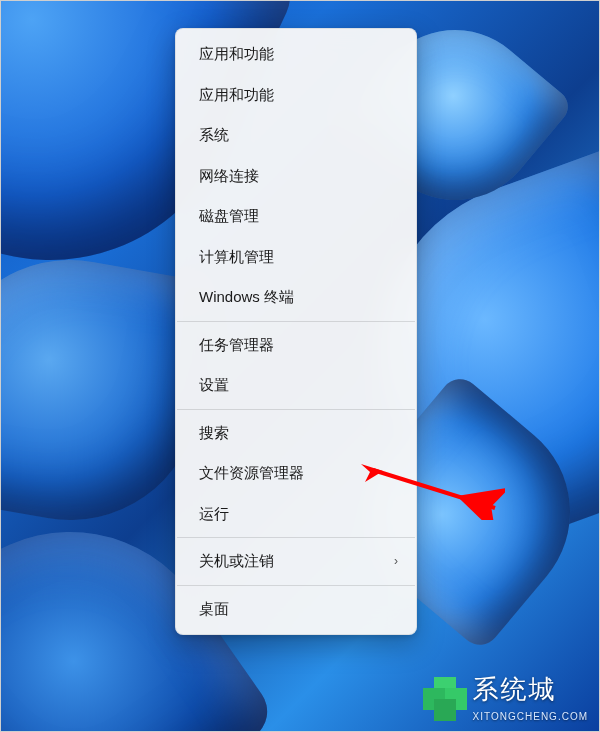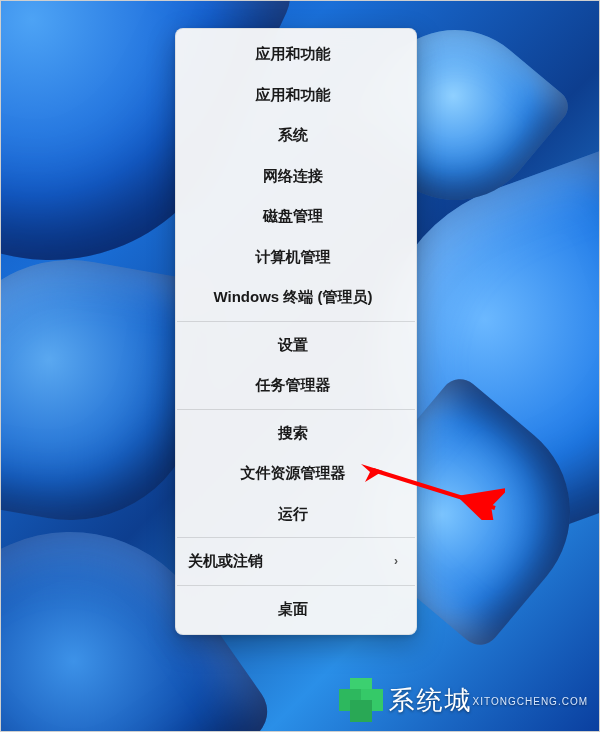--- a/index.html
+++ b/index.html
@@ -42,29 +42,28 @@
       width: 242px;
       background: rgba(248, 248, 248, 0.96);
       border: 1px solid rgba(0,0,0,0.08);
       border-radius: 8px;
       box-shadow: 0 10px 28px rgba(0,0,0,0.28), 0 2px 6px rgba(0,0,0,0.15);
       padding: 5px 0;
       backdrop-filter: blur(12px);
     }
     
     .menu-item {
-      padding: 9px 18px 9px 12px;
+      padding: 9px 18px 9px 23px;
       font-size: 15px;
       color: #1a1a1a;
       cursor: default;
       display: flex;
       align-items: center;
-      justify-content: center;
+      justify-content: flex-start;
       line-height: 1.5;
-      font-weight: bold;
     }
     
     .menu-separator {
       height: 1px;
       background: rgba(0,0,0,0.12);
       margin: 3px 1px;
     }
     
     .submenu-arrow {
       color: #555;
@@ -92,21 +91,21 @@
       position: relative;
       width: 44px;
       height: 44px;
     }
     .sq { position: absolute; width: 22px; height: 22px; }
     .sq1 { top: 0; left: 11px; background: #3cd070; }
     .sq2 { top: 11px; left: 0; background: #2db85e; }
     .sq3 { top: 11px; left: 22px; background: #35c968; }
     .sq4 { top: 22px; left: 11px; background: #29a855; }
     
-    .wm-text { display: flex; line-height: 1; }
+    .wm-text { display: flex; flex-direction: column; line-height: 1; }
     .wm-title { font-size: 26px; font-weight: 500; color: #fff; text-shadow: 0 1px 3px rgba(0,0,0,0.5); letter-spacing: 2px; }
     .wm-sub { font-size: 10px; color: #d8e8ff; text-shadow: 0 1px 2px rgba(0,0,0,0.5); letter-spacing: 1px; margin-top: 10px; }
     
     .frame-border {
       position: absolute;
       inset: 0;
       border: 1px solid #cfcfcf;
       pointer-events: none;
     }
   </style>
@@ -135,28 +134,28 @@
     <div class="menu-item">
       <span>网络连接</span>
     </div>
     <div class="menu-item">
       <span>磁盘管理</span>
     </div>
     <div class="menu-item">
       <span>计算机管理</span>
     </div>
     <div class="menu-item">
-      <span>Windows 终端 (管理员)</span>
+      <span>Windows 终端</span>
     </div>
     <div class="menu-separator"></div>
     <div class="menu-item">
-      <span>设置</span>
+      <span>任务管理器</span>
     </div>
     <div class="menu-item">
-      <span>任务管理器</span>
+      <span>设置</span>
     </div>
     <div class="menu-separator"></div>
     <div class="menu-item">
       <span>搜索</span>
     </div>
     <div class="menu-item">
       <span>文件资源管理器</span>
     </div>
     <div class="menu-item">
       <span>运行</span>

